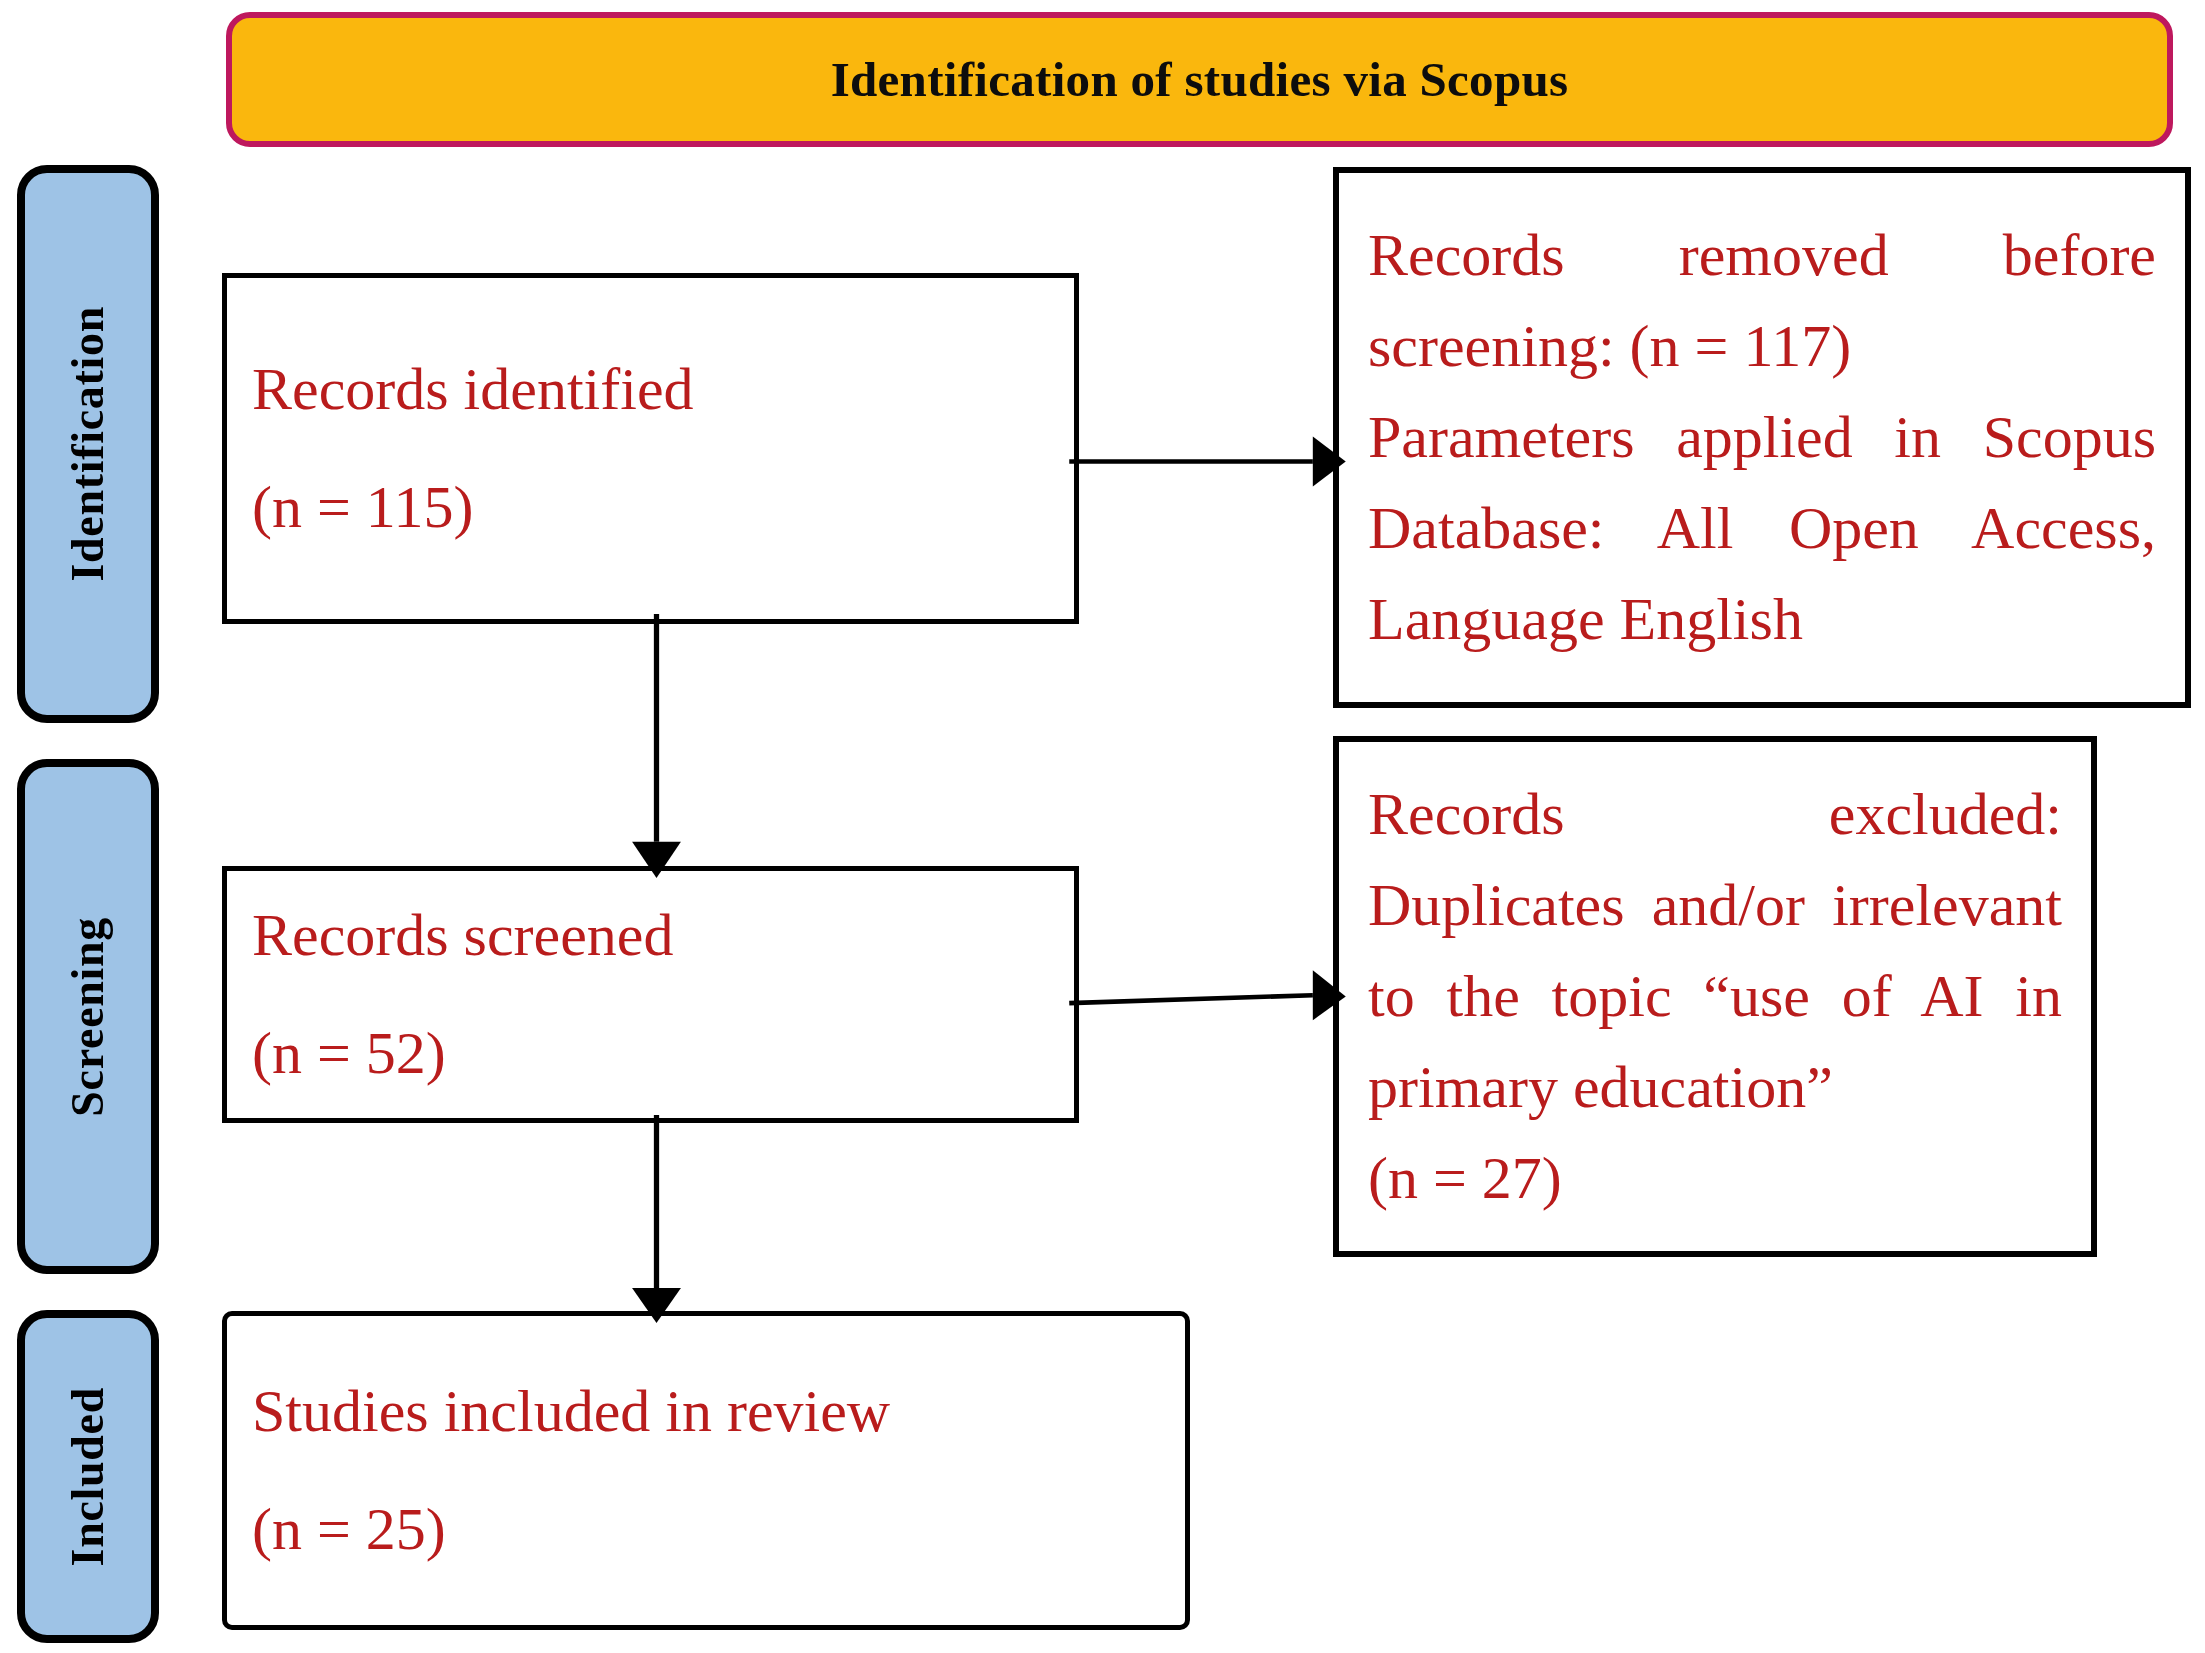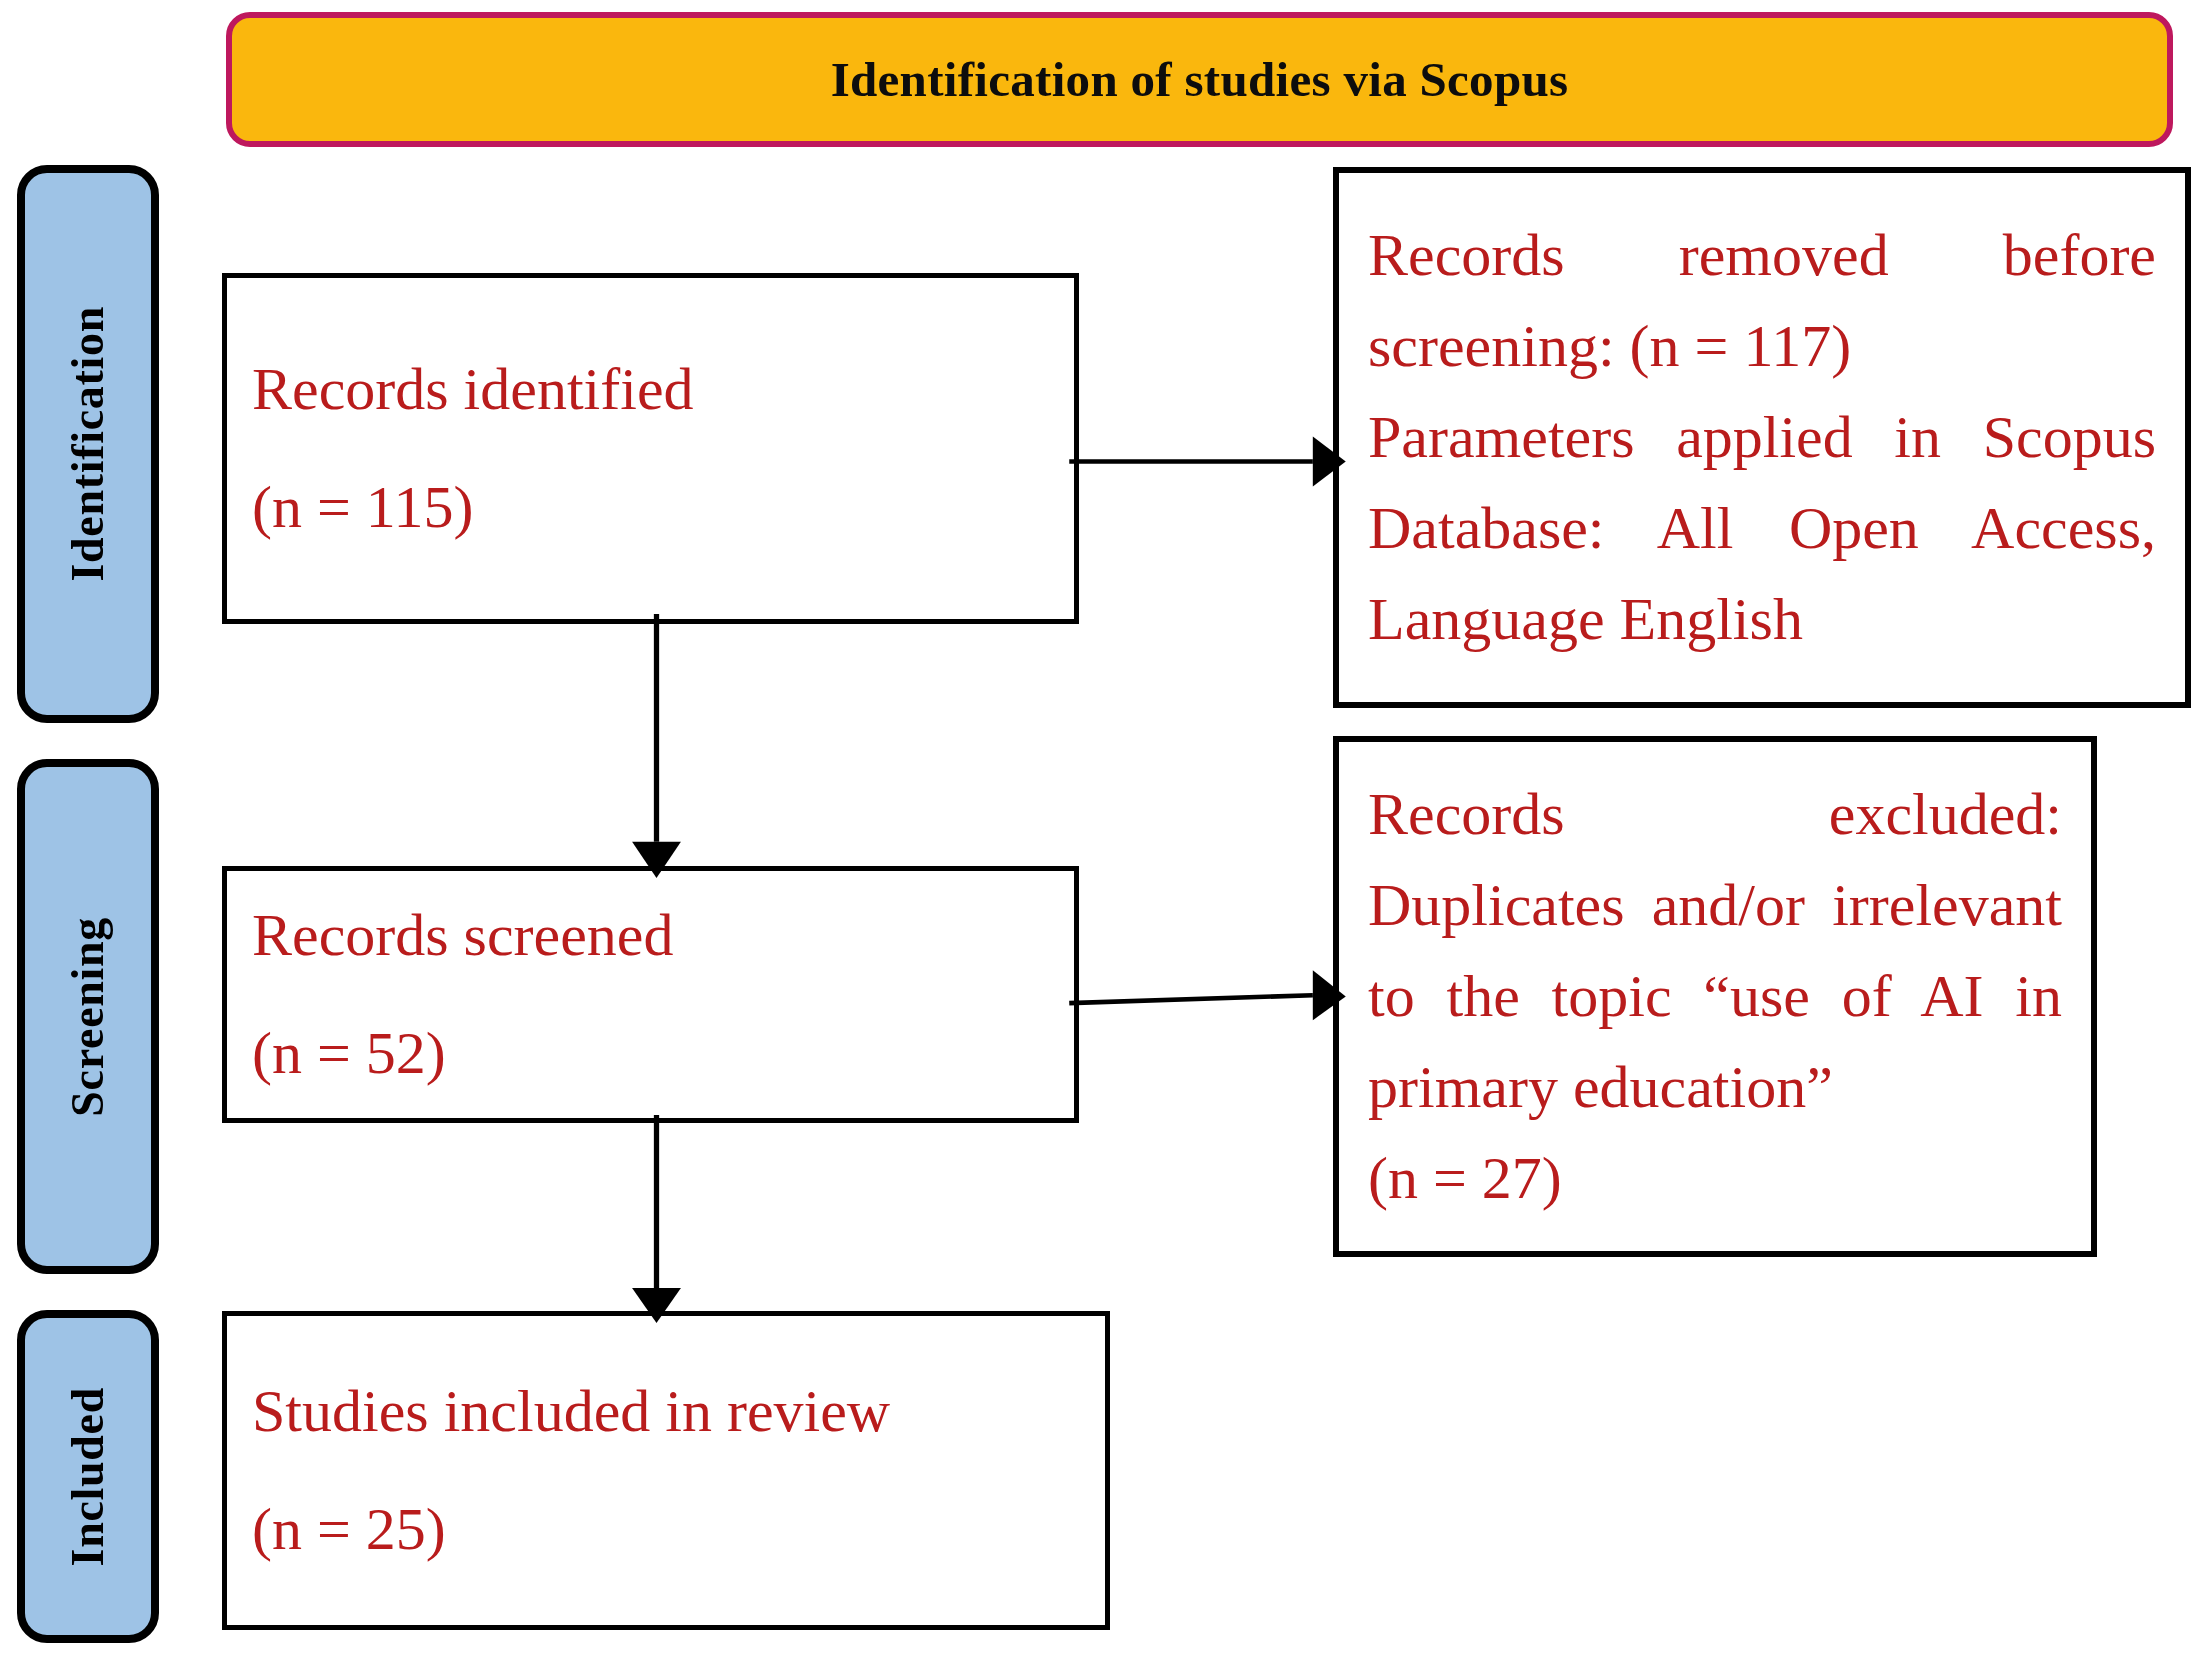--- a/index.html
+++ b/index.html
@@ -87,21 +87,21 @@
     color: #b91c1c;
   }
   .boxtext.justified {
     text-align: justify;
     text-justify: inter-word;
   }
 
   
   #box-identified { left: 222px;  top: 273px;  width: 857px; height: 351px; }
   #box-screened   { left: 222px;  top: 866px; width: 857px; height: 257px; }
-  #box-included   { left: 222px;  top: 1311px; width: 888px; height: 319px; }
+  #box-included   { left: 222px;  top: 1311px; width: 968px; height: 319px; border-radius: 10px; }
   #box-removed    { left: 1333px; top: 167px;  width: 858px; height: 541px; }
   #box-excluded   { left: 1333px; top: 736px; width: 764px; height: 521px; }
 
   
   .connector {
     position: absolute;
     pointer-events: none;
   }
   #arrow-ident-to-removed { left: 1069px; top: 422px;  width: 277px; height: 79px; }
   #arrow-ident-to-screened{ left: 607px;  top: 614px;  width: 99px; height: 264px; }

